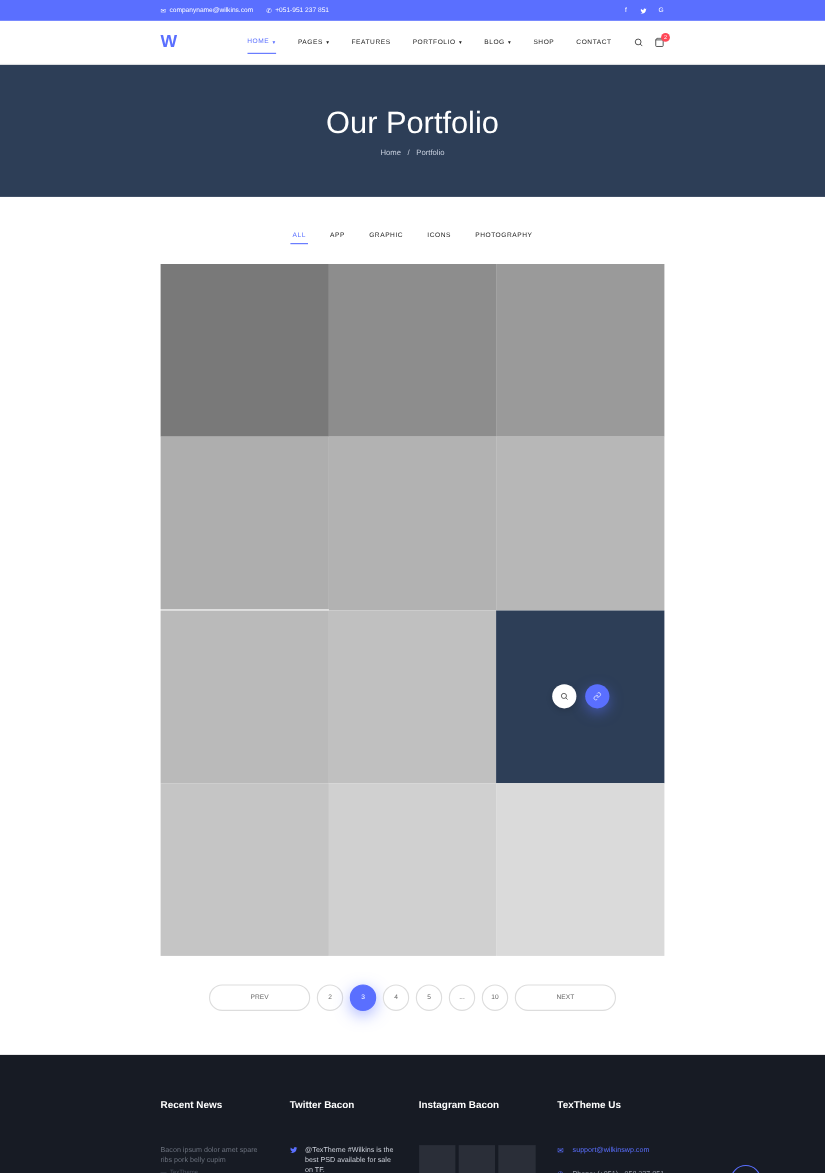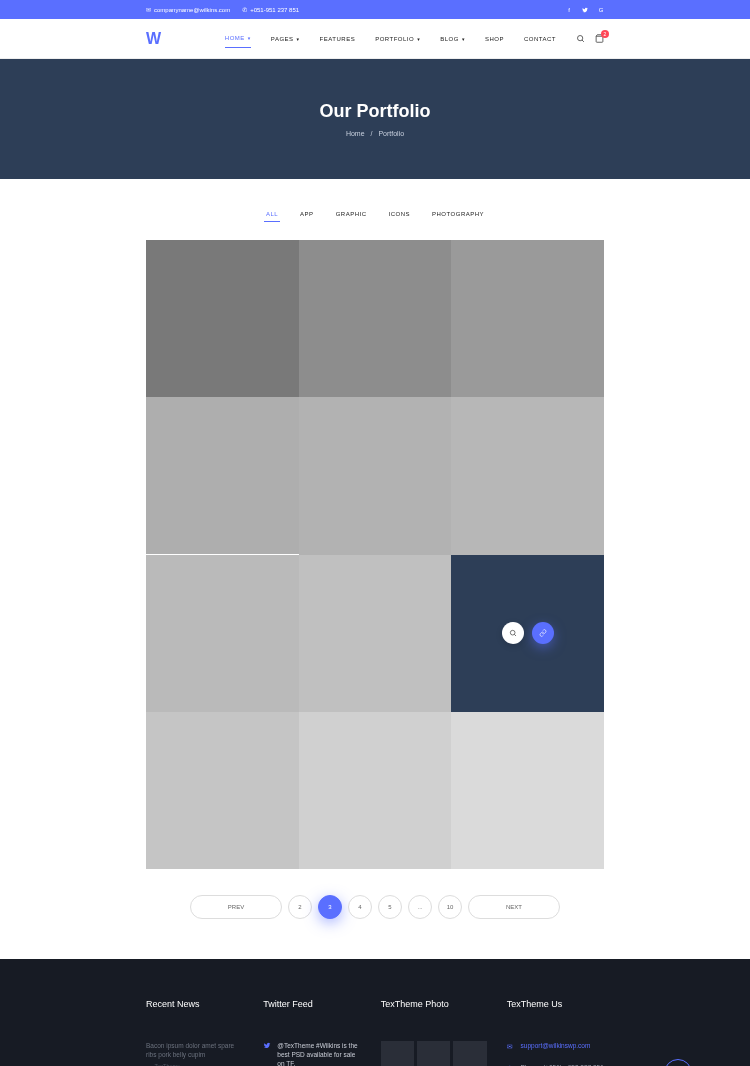--- a/index.html
+++ b/index.html
@@ -12,21 +12,21 @@
 .header{background:#fff;height:40px;display:flex;align-items:center;padding:0 146px;border-bottom:1px solid #eee}
 .logo{color:#5a6fff;font-size:16px;font-weight:700}
 .nav{display:flex;gap:20px;margin-left:auto;font-size:6px;letter-spacing:0.5px;color:#222}
 .nav-item{display:flex;align-items:center;gap:3px;padding:6px 0}
 .nav-item.active{border-bottom:1px solid #5a6fff;color:#5a6fff}
 .nav-chevron{font-size:5px}
 .header-icons{display:flex;gap:10px;margin-left:20px;align-items:center}
 .cart-wrap{position:relative}
 .cart-badge{position:absolute;top:-4px;right:-5px;background:#ff4757;color:#fff;border-radius:50%;width:8px;height:8px;font-size:5px;display:flex;align-items:center;justify-content:center}
 .hero{background:#2d3e57;height:120px;display:flex;flex-direction:column;align-items:center;justify-content:center;color:#fff}
-.hero h1{font-size:18px;font-weight:700;margin-bottom:8px}
+.hero h1{font-size:28px;font-weight:400;margin-bottom:8px}
 .breadcrumb{font-size:7px;color:#c9d1df}
 .breadcrumb .sep{margin:0 4px}
 .filters{display:flex;justify-content:center;gap:18px;padding:28px 0 18px;font-size:6px;letter-spacing:0.5px;color:#222}
 .filter{padding:4px 2px}
 .filter.active{color:#5a6fff;border-bottom:1px solid #5a6fff}
 .grid{width:458px;margin:0 auto;display:grid;grid-template-columns:repeat(3,1fr)}
 .cell{aspect-ratio:1/1.03;position:relative}
 .c1{background:#797979}.c2{background:#8d8d8d}.c3{background:#9a9a9a}
 .c4{background:#aeaeae}.c5{background:#b2b2b2}.c6{background:#b7b7b7}
 .c7{background:#bababa}.c8{background:#c0c0c0}.c9{background:#2d3e57}
@@ -35,21 +35,21 @@
 .ovbtn{width:22px;height:22px;border-radius:50%;display:flex;align-items:center;justify-content:center;font-size:8px}
 .ovbtn.white{background:#fff;color:#333;box-shadow:0 2px 6px rgba(0,0,0,.15)}
 .ovbtn.blue{background:#5a6fff;color:#fff;box-shadow:0 4px 12px rgba(90,111,255,.5)}
 .pagination{display:flex;align-items:center;justify-content:center;gap:6px;padding:26px 0 40px}
 .pgbtn{height:24px;border:1px solid #ddd;border-radius:12px;display:flex;align-items:center;justify-content:center;font-size:6px;color:#666;background:#fff}
 .pgbtn.wide{width:92px}
 .pgbtn.num{width:24px}
 .pgbtn.active{background:#5a6fff;color:#fff;border-color:#5a6fff;box-shadow:0 4px 14px rgba(90,111,255,.5)}
 .footer{background:#171b24;color:#9aa0ab;padding:40px 146px 0}
 .fcols{display:grid;grid-template-columns:1fr 1fr 1fr 1fr;gap:20px}
-.fcol h4{color:#fff;font-size:9px;margin-bottom:32px;font-weight:400}
+.fcol h4{color:#fff;font-size:9px;margin-bottom:32px;font-weight:700}
 .news-item{margin-bottom:12px}
 .news-title{font-size:6.5px;line-height:1.4;color:#c9cdd6;margin-bottom:4px}
 .news-title.dim{color:#6b717d}
 .news-meta{font-size:5.5px;color:#4e5461;border-bottom:1px solid #2a2e38;padding-bottom:8px}
 .news-meta .dash{margin-right:3px}
 .tweet{display:flex;gap:6px;margin-bottom:12px}
 .tweet-icon{color:#5a6fff;font-size:7px;flex-shrink:0;margin-top:1px}
 .tweet-body{flex:1}
 .tweet-text{font-size:6.5px;color:#c9cdd6;line-height:1.4;margin-bottom:3px}
 .tweet-time{font-size:5.5px;color:#5a6fff}
@@ -191,36 +191,36 @@
   <div class="fcols">
     <div class="fcol">
       <h4>Recent News</h4>
       <div class="news-item">
         <div class="news-title dim">Bacon ipsum dolor amet spare ribs pork belly cupim</div>
         <div class="news-meta"><span class="dash">—</span><span>TexTheme</span></div>
       </div>
 
     </div>
     <div class="fcol">
-      <h4>Twitter Feed</h4>
+      <h4>Twitter Bacon</h4>
       <div class="tweet">
         <span class="tweet-icon">
               <svg width="8" height="7" viewBox="0 0 24 24" fill="#5a6fff">
                 <path d="M23 3a10.9 10.9 0 01-3.14 1.53A4.48 4.48 0 0012 8v1A10.66 10.66 0 013 4s-4 9 5 13a11.64 11.64 0 01-7 2c9 5 20 0 20-11.5a4.5 4.5 0 000-.5A7.72 7.72 0 0023 3z"></path>
               </svg>
             </span>
         <div class="tweet-body">
               <div class="tweet-text">@TexTheme  #Wilkins is the best PSD available for sale on TF.</div>
               <div class="tweet-time">10 mins ago</div>
             </div>
       </div>
 
     </div>
     <div class="fcol">
-      <h4>TexTheme Photo</h4>
+      <h4>Instagram Bacon</h4>
       <div class="insta">
         <div></div>
             <div></div>
             <div></div>
         <div></div>
             <div></div>
             <div></div>
 
       </div>
 

